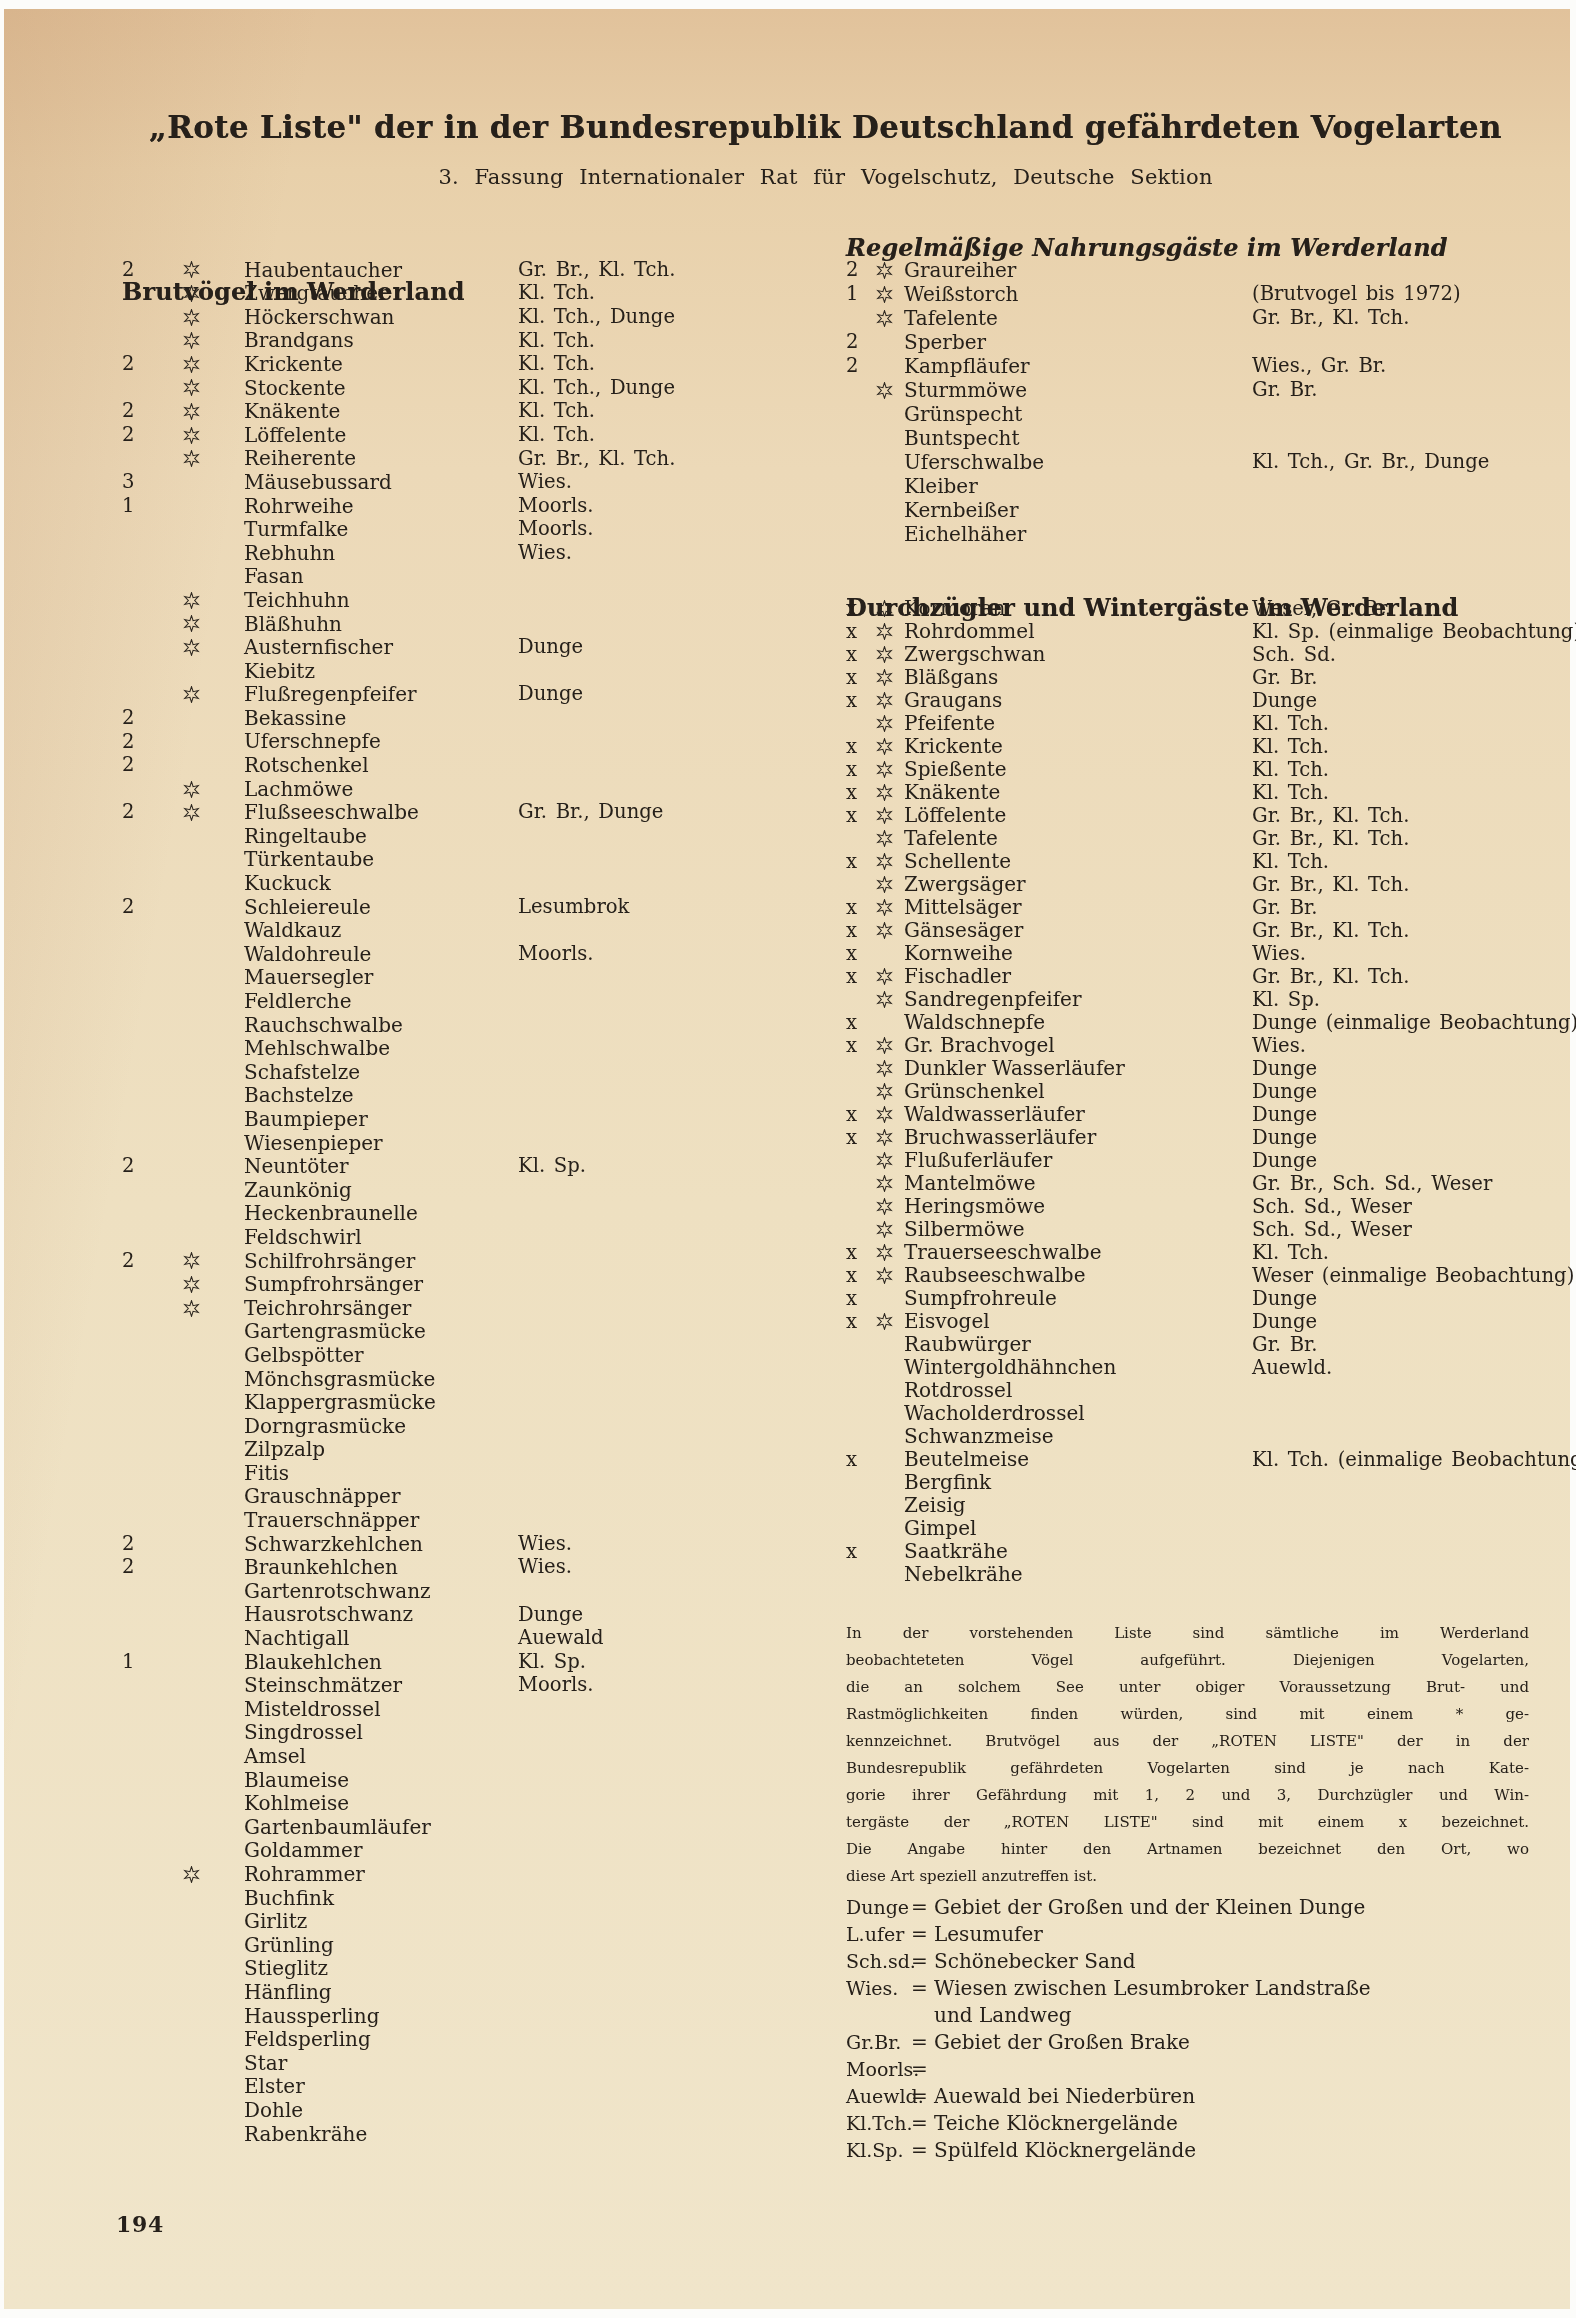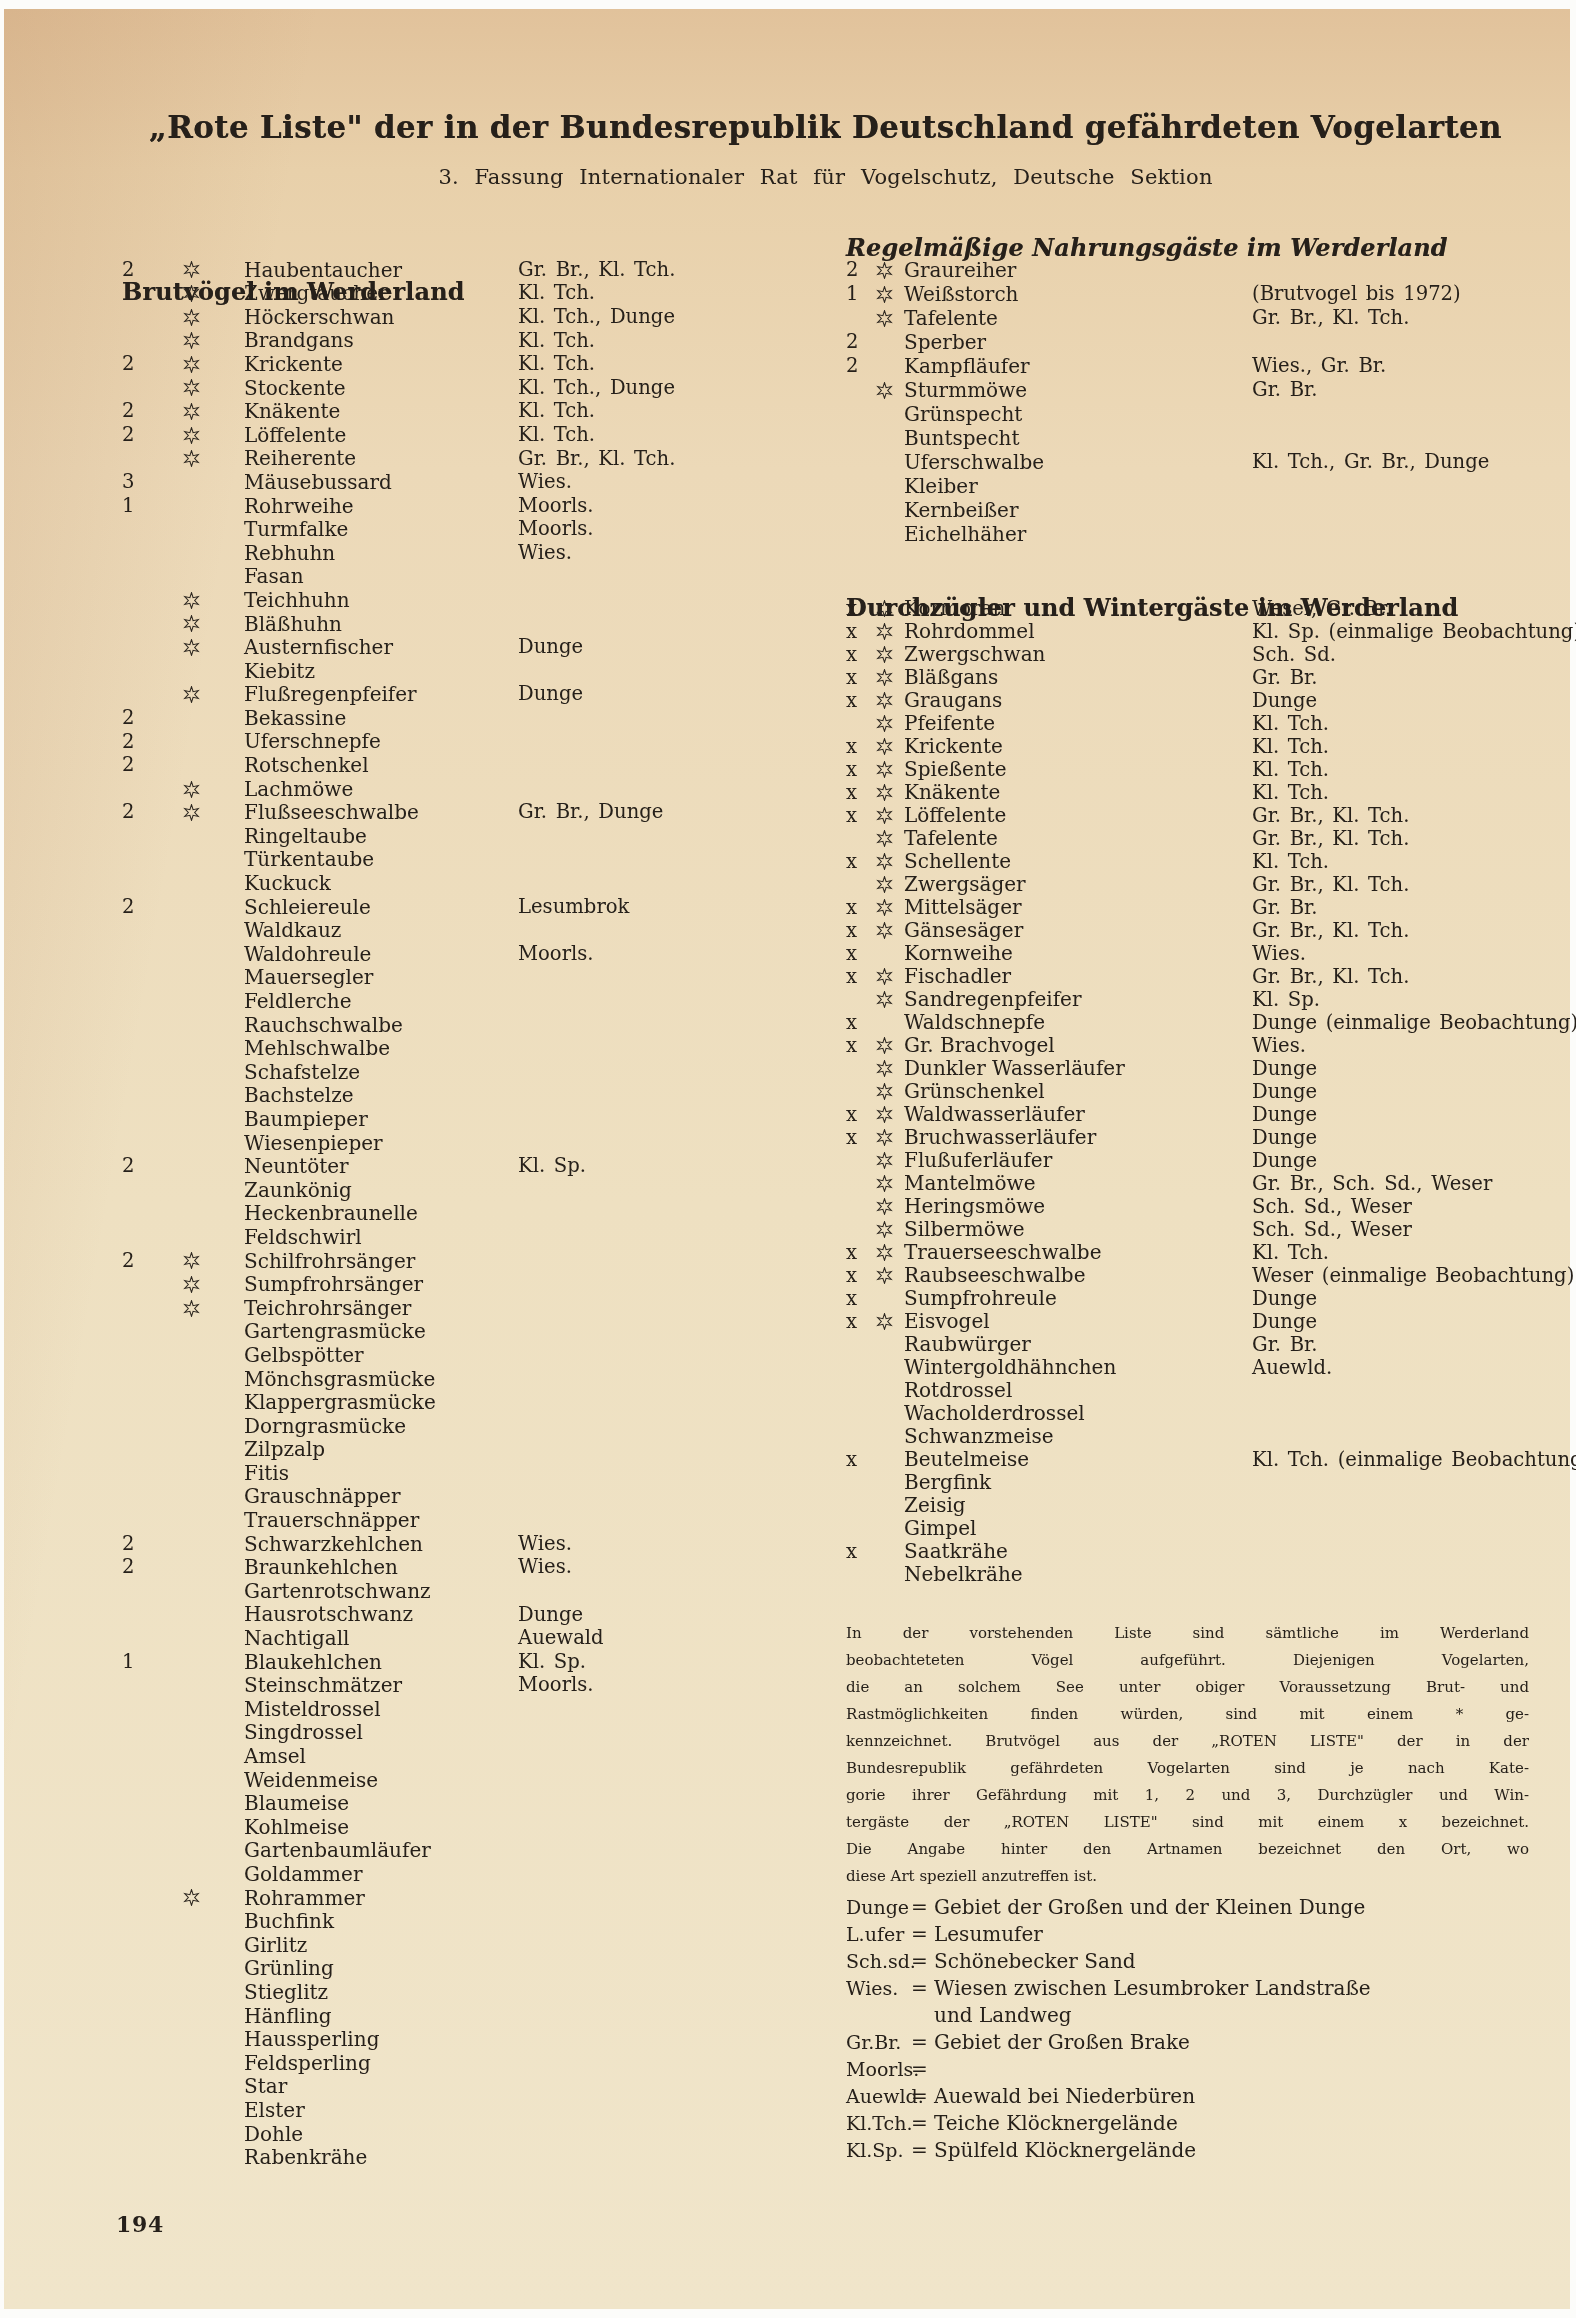--- a/index.html
+++ b/index.html
@@ -512,26 +512,20 @@
         </div>
         <div class="row">
           <span class="c-num"></span>
           <span class="c-star"></span>
           <span class="c-name">Amsel</span>
           <span class="c-loc"></span>
         </div>
         <div class="row">
           <span class="c-num"></span>
           <span class="c-star"></span>
-          <span class="c-name">Weidenmeise</span>
-          <span class="c-loc"></span>
-        </div>
-        <div class="row">
-          <span class="c-num"></span>
-          <span class="c-star"></span>
           <span class="c-name">Blaumeise</span>
           <span class="c-loc"></span>
         </div>
         <div class="row">
           <span class="c-num"></span>
           <span class="c-star"></span>
           <span class="c-name">Kohlmeise</span>
           <span class="c-loc"></span>
         </div>
         <div class="row">

